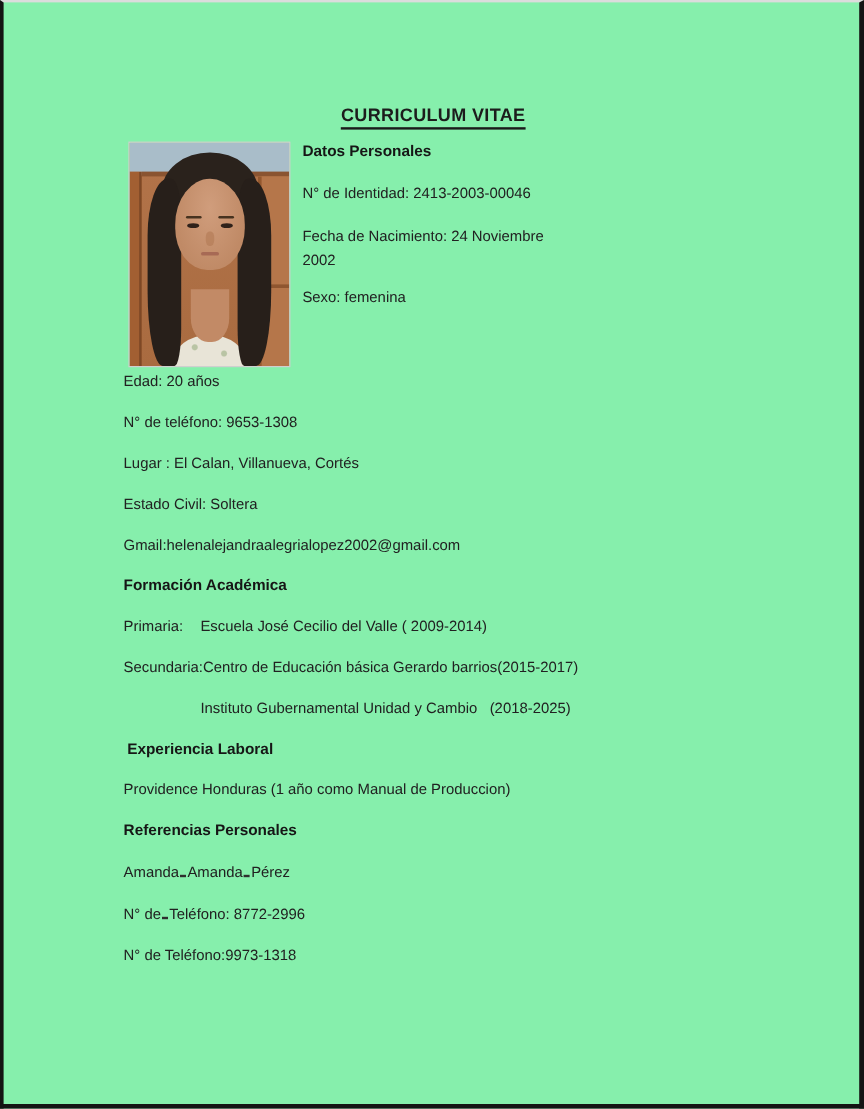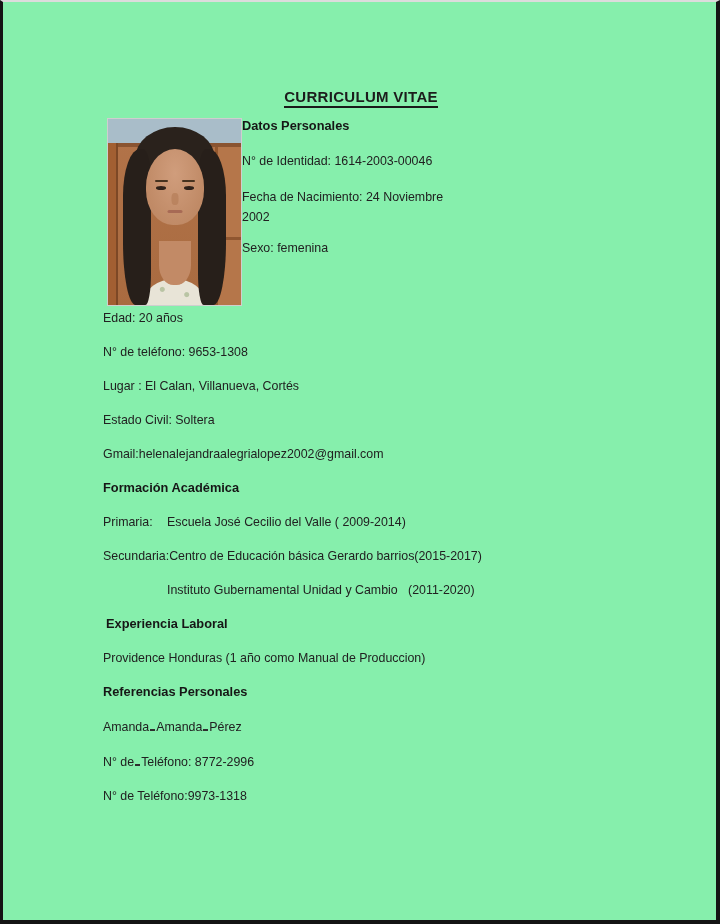--- a/index.html
+++ b/index.html
@@ -15,21 +15,21 @@
   }
   .content { padding:86px 97px 0 100px; }
   p { margin:0 0 18px; font-size:12.4px; line-height:16px; }
   .title-wrap { text-align:center; margin-bottom:12px; }
   .title {
     font-weight:bold; font-size:15px; letter-spacing:0.3px;
     border-bottom:2px solid #1a1a1a; padding-bottom:1px; color:#1c1c1c;
   }
   .h { font-weight:bold; font-size:12.8px; color:#161616; }
   .top-row { display:flex; margin-bottom:4px; }
-  .pcol { width:212px; }
+  .pcol { margin-left:10px; width:212px; }
   .pcol .h { margin-bottom:19px; }
   .twolines { line-height:20px; margin-bottom:13px; }
   .exp-h { padding-left:3px; }
   .ref-first { margin-top:5px; }
   .edurow { display:flex; }
   .edulabel { flex:0 0 64px; white-space:pre; }
   .eduvalue { white-space:pre-wrap; }
   .usp { display:inline-block; width:5px; height:11px; border-bottom:2px solid #2e2e2e;
          margin:0 1px; vertical-align:baseline; }
 
@@ -97,21 +97,21 @@
           <div class="ph-brow r"></div>
           <div class="ph-eye l"></div>
           <div class="ph-eye r"></div>
           <div class="ph-nose"></div>
           <div class="ph-mouth"></div>
         </div>
       </div>
 
       <div class="pcol">
         <p class="h">Datos Personales</p>
-        <p>N° de Identidad: 1614-2003-00046</p>
+        <p>N° de Identidad: 2413-2003-00046</p>
         <p class="twolines"><span>Fecha de Nacimiento: 24 Noviembre</span><br><span>2002</span></p>
         <p>Sexo: femenina</p>
       </div>
     </div>
 
     <p>Edad: 20 años</p>
     <p>N° de teléfono: 9653-1308</p>
     <p>Lugar : El Calan, Villanueva, Cortés</p>
     <p>Estado Civil: Soltera</p>
     <p>Gmail:helenalejandraalegrialopez2002@gmail.com</p>
@@ -120,21 +120,21 @@
     <p class="edurow">
       <span class="edulabel">Primaria:</span>
       <span class="eduvalue">Escuela José Cecilio del Valle ( 2009-2014)</span>
     </p>
     <p class="edurow">
       <span class="edulabel">Secundaria:</span>
       <span class="eduvalue">Centro de Educación básica Gerardo barrios(2015-2017)</span>
     </p>
     <p class="edurow">
       <span class="edulabel"></span>
-      <span class="eduvalue">Instituto Gubernamental Unidad y Cambio   (2011-2020)</span>
+      <span class="eduvalue">Instituto Gubernamental Unidad y Cambio   (2018-2025)</span>
     </p>
 
     <p class="h exp-h">Experiencia Laboral</p>
     <p>Providence Honduras (1 año como Manual de Produccion)</p>
 
     <p class="h">Referencias Personales</p>
     <p class="ref-first"><span>Amanda</span><span class="usp"></span><span>Amanda</span><span class="usp"></span><span>Pérez</span></p>
     <p><span>N° de</span><span class="usp"></span><span>Teléfono: 8772-2996</span></p>
     <p>N° de Teléfono:9973-1318</p>
 

